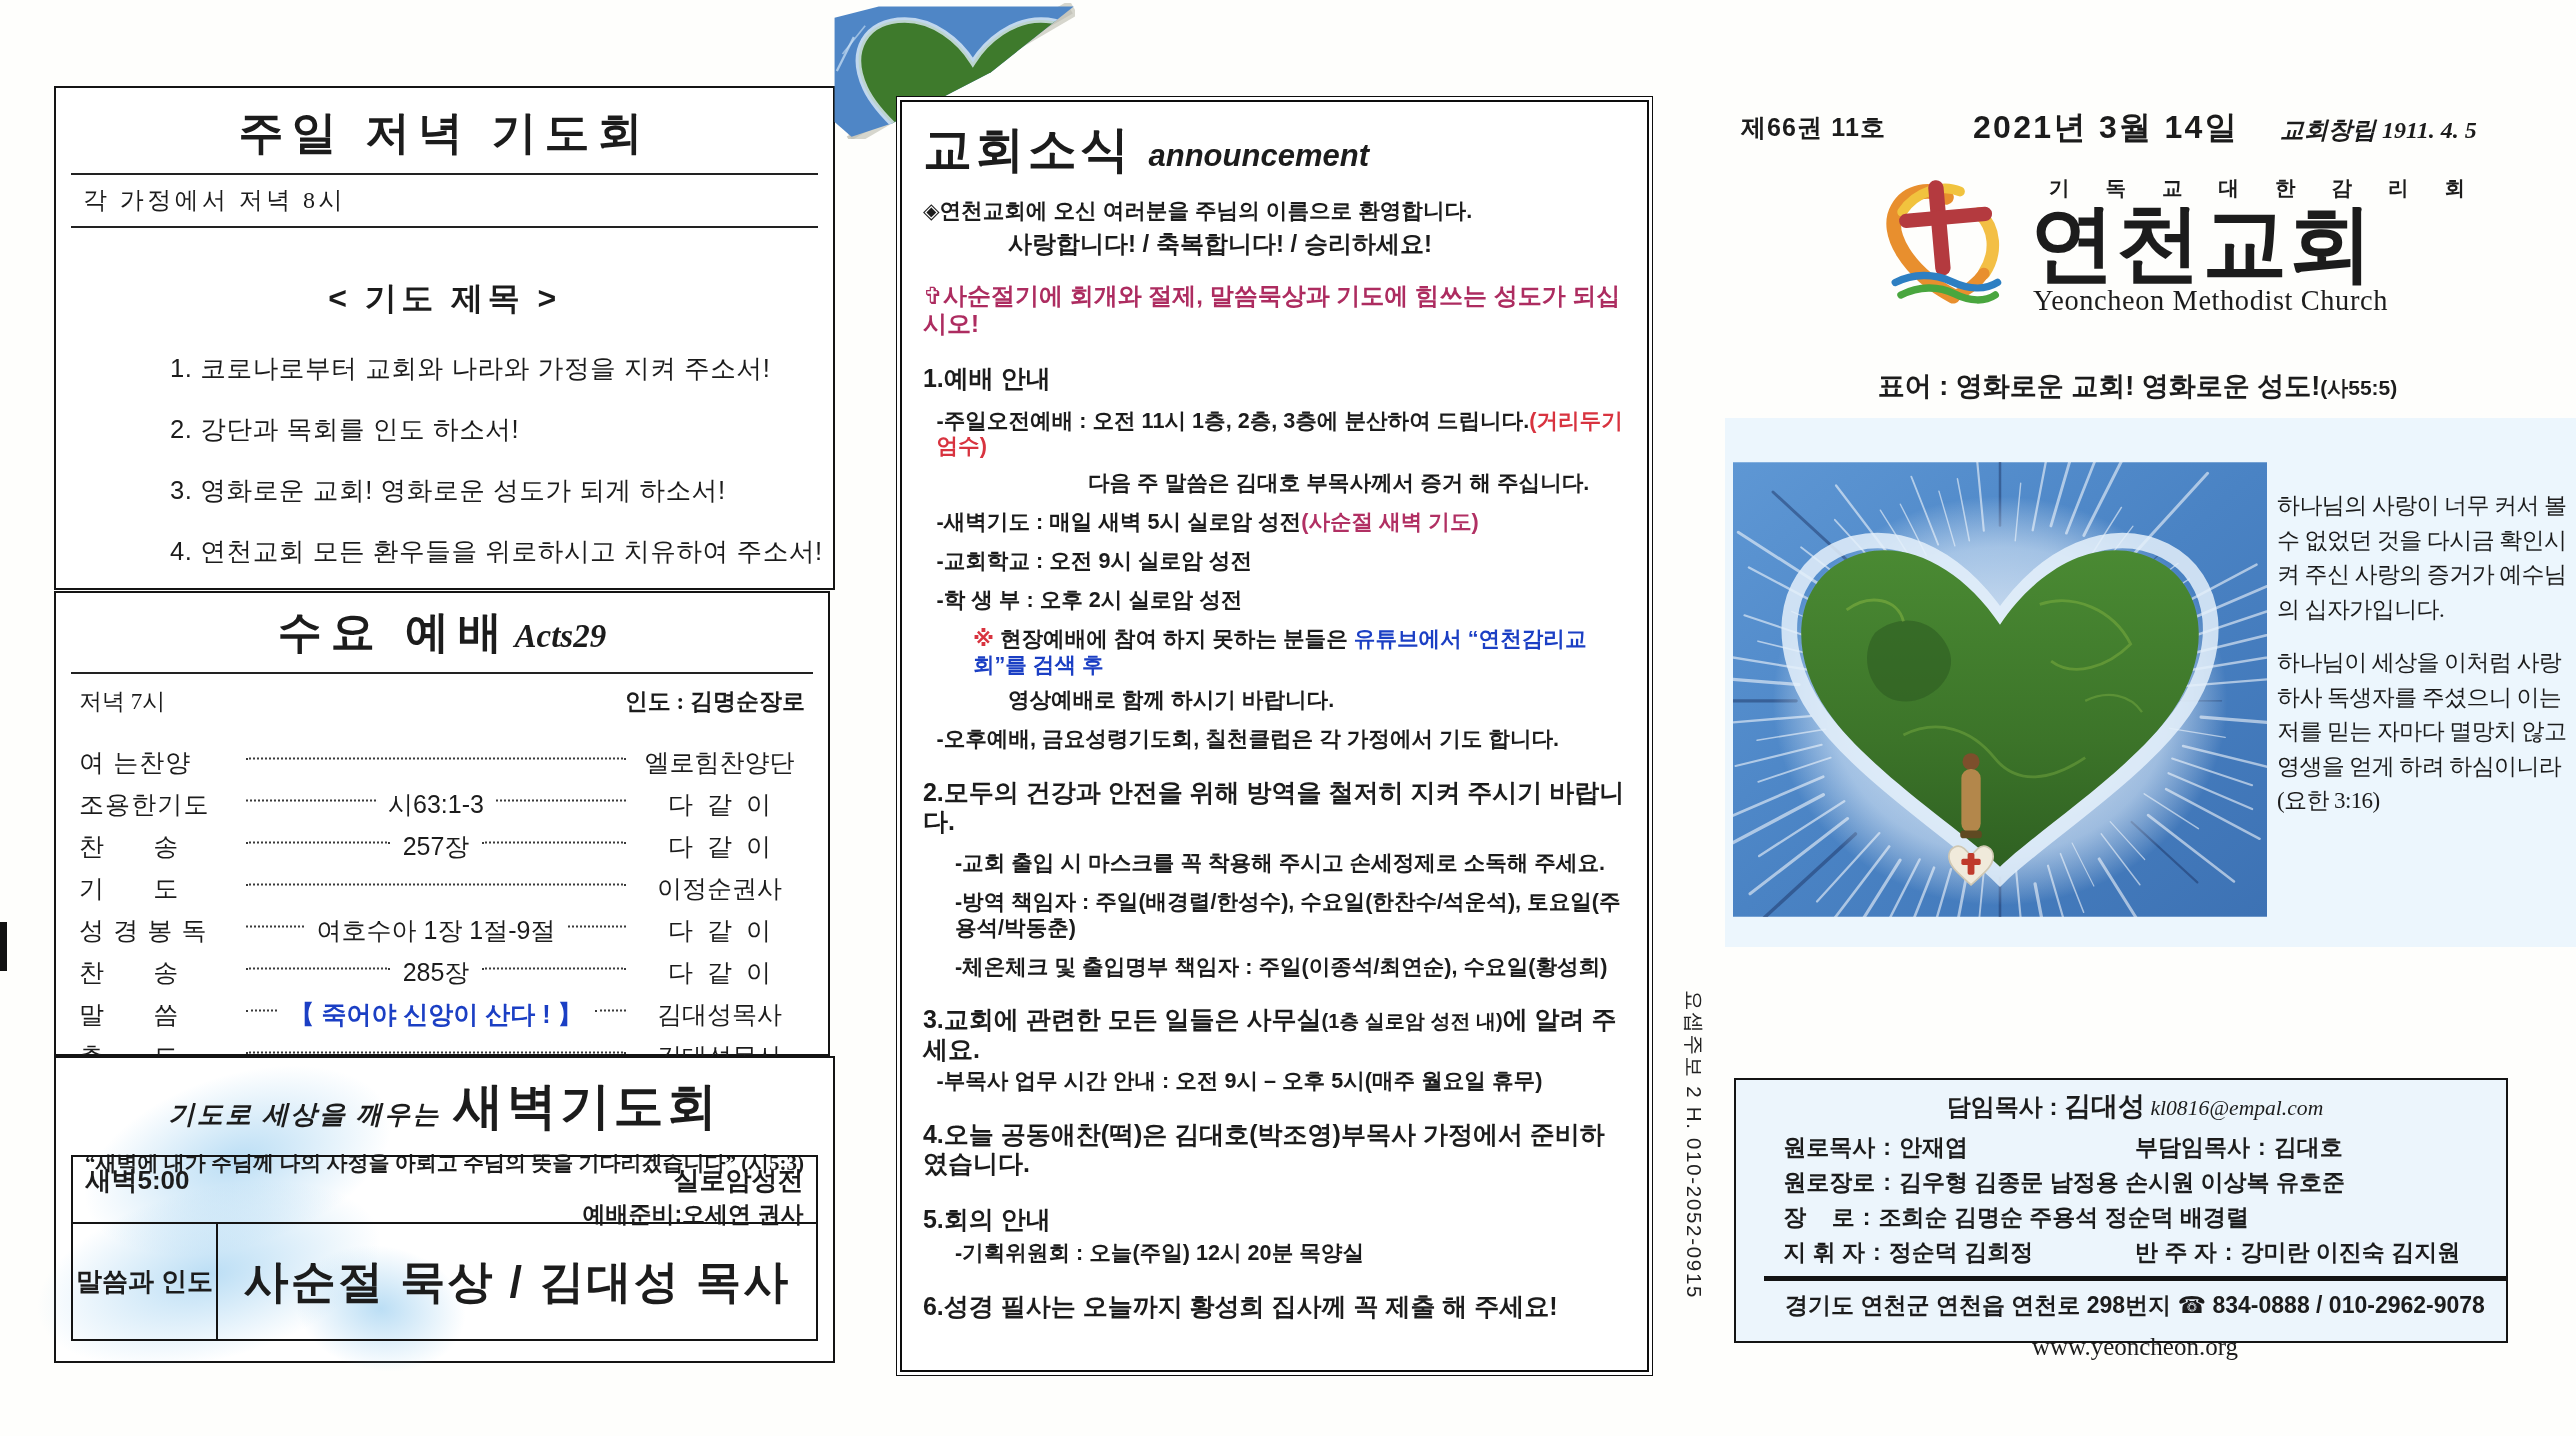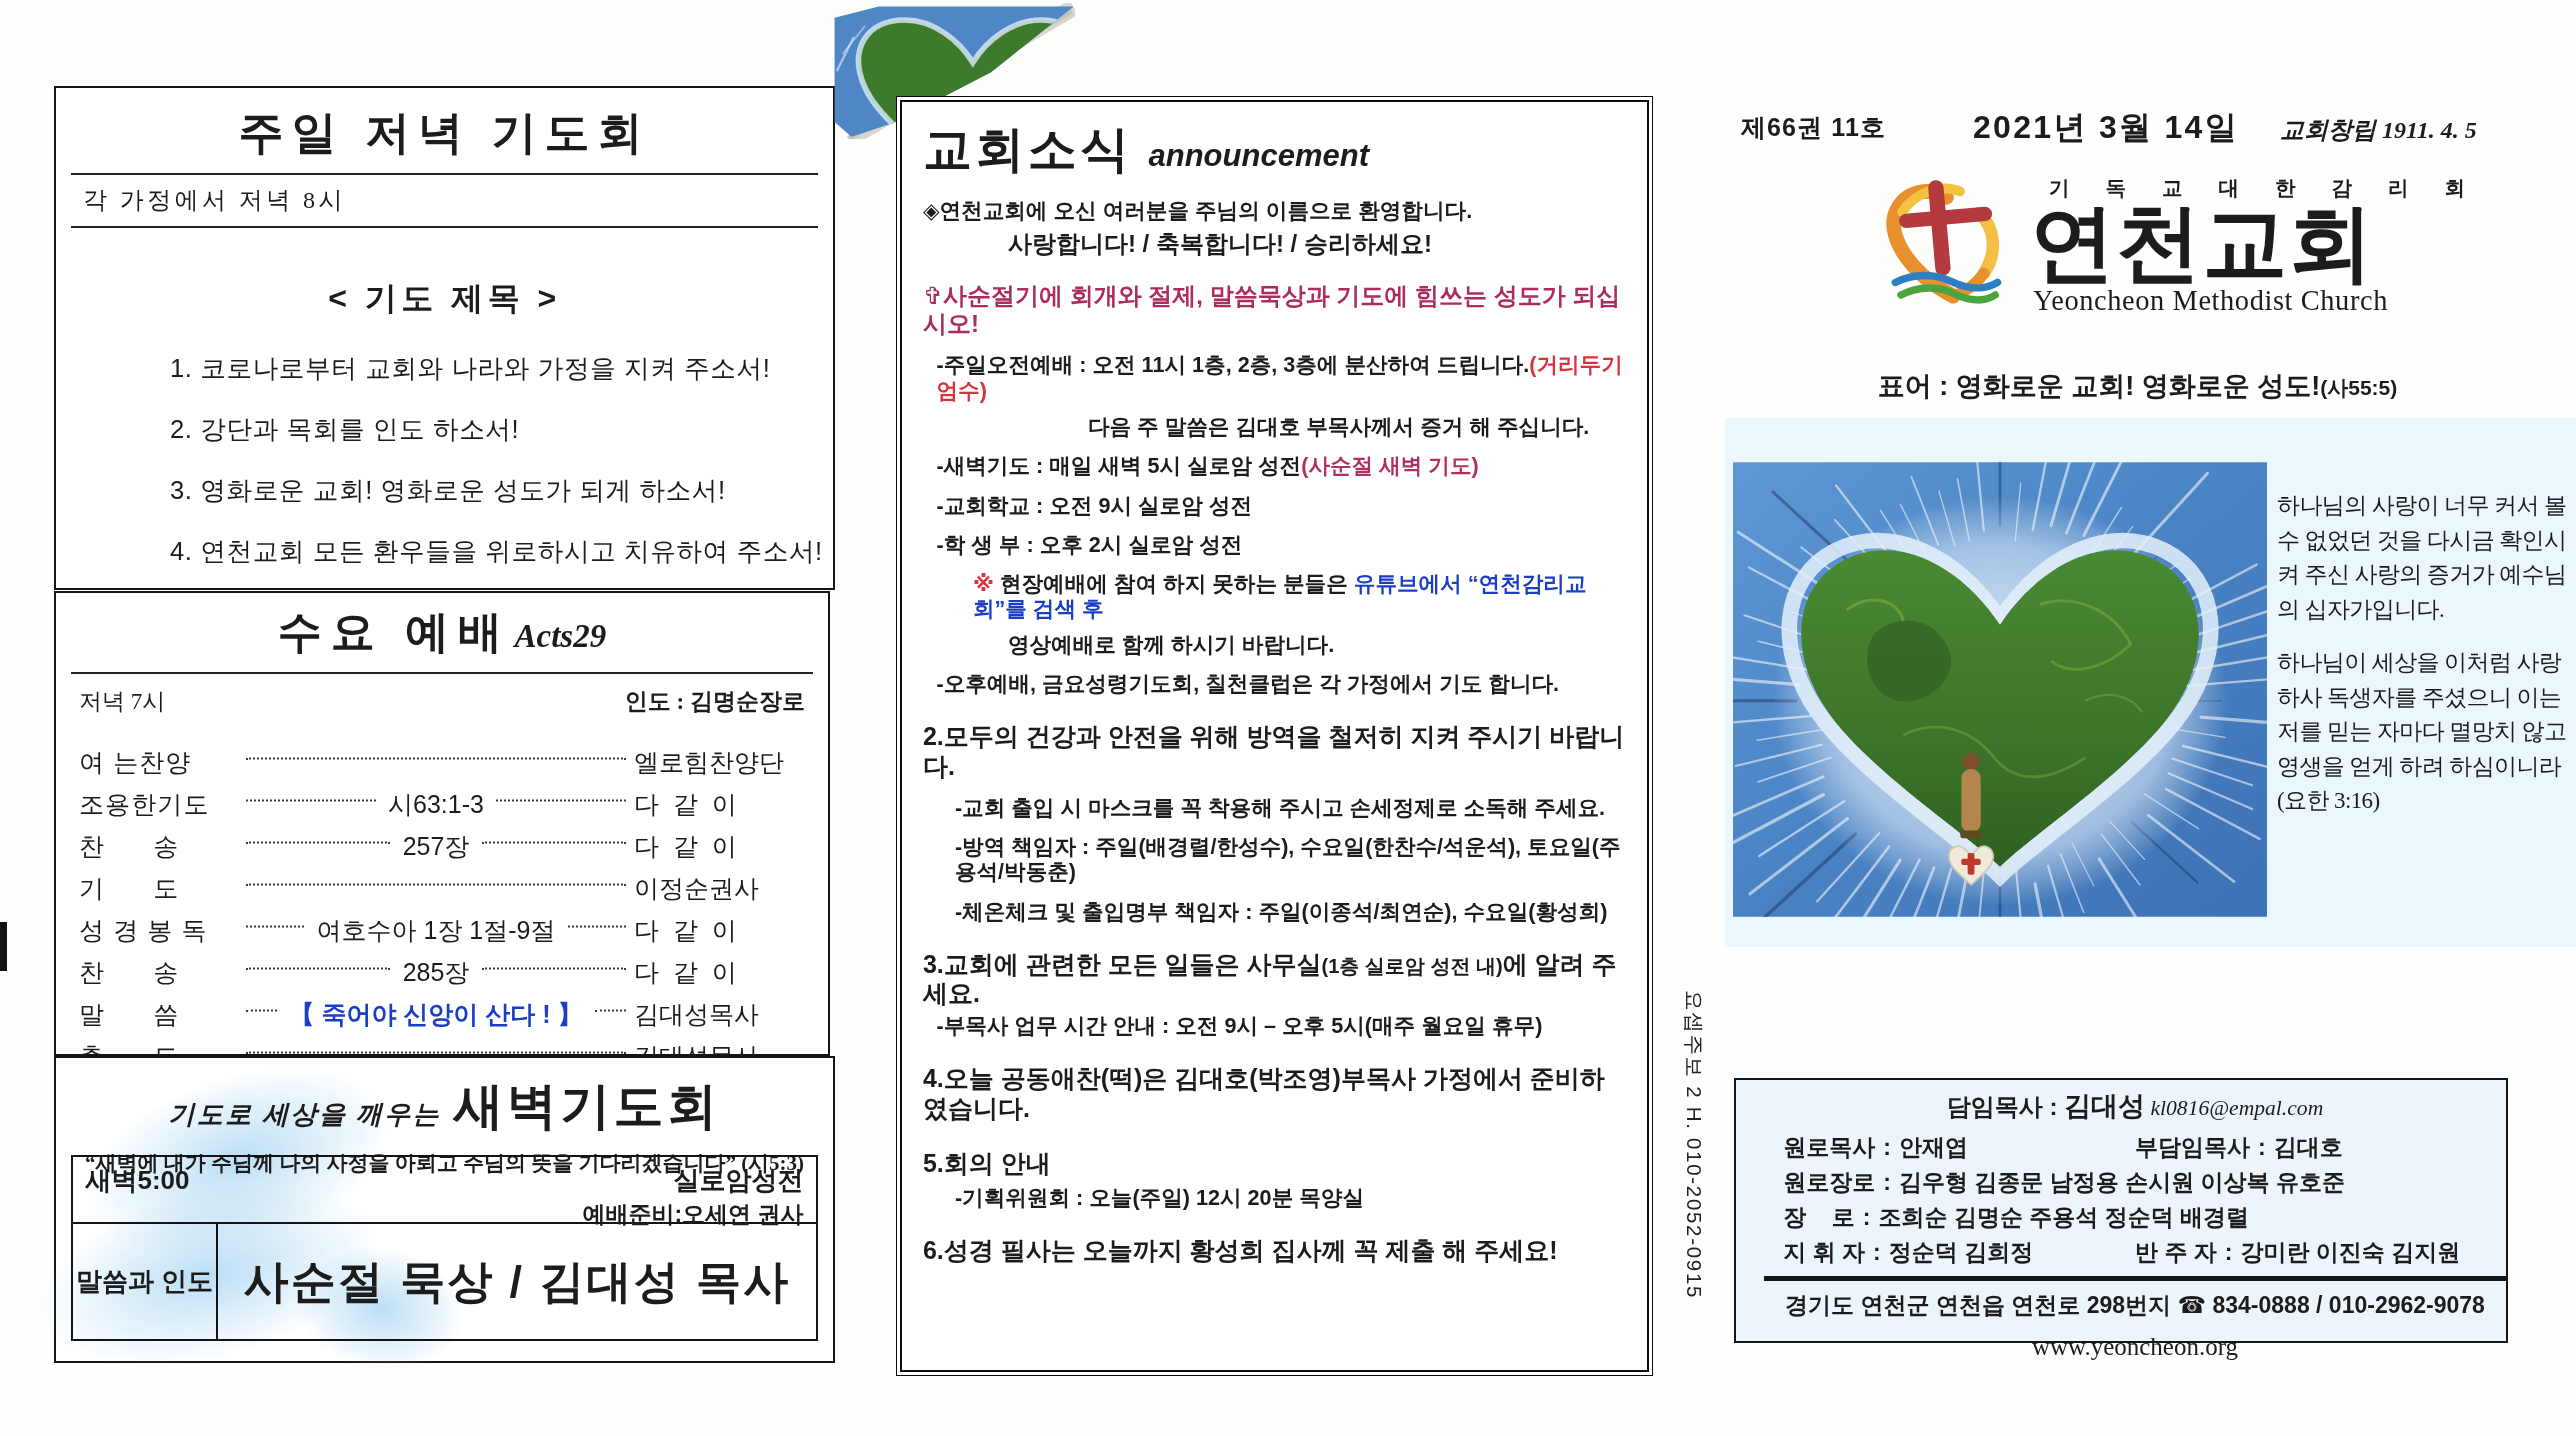--- a/index.html
+++ b/index.html
@@ -20,21 +20,21 @@
   .wed-titlewrap{margin-top:10.2px;text-align:center;}
   .wed-title{font-size:44px;font-weight:900;letter-spacing:9px;}
   .wed-acts{font-size:33px;font-style:italic;font-weight:600;margin-left:3.4px;}
   .wed-meta{display:flex;justify-content:space-between;margin:11.4px 23px 0 23px;font-size:23px;}
   .wed-leader{font-weight:800;}
   .wed-rows{margin:25px 23px 0 23px;}
   .wrow{display:flex;align-items:center;height:42px;font-size:25px;}
   .wrow .lbl{width:159px;white-space:pre;letter-spacing:1.1px;}
   .wrow .dots{flex:1;border-bottom:2.8px dotted #3a3a3a;height:0;margin:0 8px;transform:translateY(-4.5px);}
   .wrow .ctr{padding:0 4.5px;white-space:pre;}
-  .wrow .rgt{min-width:171px;text-align:left;white-space:pre;}
+  .wrow .rgt{min-width:171px;text-align:center;white-space:pre;}
   .wrow.blue .ctr{color:#1b3fc4;font-weight:900;}
 
   .dawn-titlerow{margin-top:15px;text-align:center;white-space:nowrap;}
   .dawn-prefix{font-size:26px;font-style:italic;font-weight:600;letter-spacing:2.3px;margin-right:12.5px;font-family:"Liberation Serif","DejaVu Serif",serif;}
   .dawn-title{font-size:50px;font-weight:900;letter-spacing:3.4px;}
   .dawn-verse{margin-top:9px;text-align:center;font-size:21px;font-weight:600;font-family:"Liberation Serif","DejaVu Serif",serif;}
   .dawn-table{position:absolute;left:15px;right:15px;top:97px;}
   .dawn-r1{border:2.3px solid #141414;height:69px;display:flex;justify-content:space-between;padding:5.7px 12.5px;box-sizing:border-box;background:transparent;}
   .dawn-time{font-size:26px;font-weight:600;}
   .dawn-place{text-align:right;font-size:26px;font-weight:600;}
@@ -219,20 +219,21 @@
   <div class="mid-outer">
     <div class="mid-inner ann">
       <div class="ann-head">
         <span class="ann-title">교회소식</span>
         <span class="ann-title-en">announcement</span>
       </div>
       <div id="ann-lines">
           <div class="line" style="margin-top: 15px;"><span>◈연천교회에 오신 여러분을 주님의 이름으로 환영합니다.</span></div>
           <div class="line" style="margin-top: 5.7px; padding-left: 85px;"><span class="w9">사랑합니다! / 축복합니다! / 승리하세요!</span></div>
           <div class="line" style="margin-top: 24px;"><span class="m9">✞사순절기에 회개와 절제, 말씀묵상과 기도에 힘쓰는 성도가 되십시오!</span></div>
+          <div class="line h" style="margin-top: 26px;"><span>1.예배 안내</span></div>
           <div class="line" style="margin-top: 13.6px; padding-left: 13.6px;"><span>-주일오전예배 : 오전 11시 1층, 2층, 3층에 분산하여 드립니다.</span><span class="r9">(거리두기 엄수)</span></div>
           <div class="line" style="margin-top: 11.4px; padding-left: 165px;"><span>다음 주 말씀은 김대호 부목사께서 증거 해 주십니다.</span></div>
           <div class="line" style="margin-top: 13.6px; padding-left: 13.6px;"><span>-새벽기도 : 매일 새벽 5시 실로암 성전</span><span class="m">(사순절 새벽 기도)</span></div>
           <div class="line" style="margin-top: 13.6px; padding-left: 13.6px;"><span>-교회학교 : 오전 9시 실로암 성전</span></div>
           <div class="line" style="margin-top: 13.6px; padding-left: 13.6px;"><span>-학 생 부 : 오후 2시 실로암 성전</span></div>
           <div class="line" style="margin-top: 13.6px; padding-left: 50px;"><span class="r">※ </span><span>현장예배에 참여 하지 못하는 분들은 </span><span class="b9">유튜브에서 “연천감리교회”를 검색 후</span></div>
           <div class="line" style="margin-top: 10.2px; padding-left: 85px;"><span>영상예배로 함께 하시기 바랍니다.</span></div>
           <div class="line" style="margin-top: 13.6px; padding-left: 13.6px;"><span>-오후예배, 금요성령기도회, 칠천클럽은 각 가정에서 기도 합니다.</span></div>
           <div class="line h" style="margin-top: 26px;"><span>2.모두의 건강과 안전을 위해 방역을 철저히 지켜 주시기 바랍니다.</span></div>
           <div class="line" style="margin-top: 13.6px; padding-left: 32px;"><span>-교회 출입 시 마스크를 꼭 착용해 주시고 손세정제로 소독해 주세요.</span></div>

